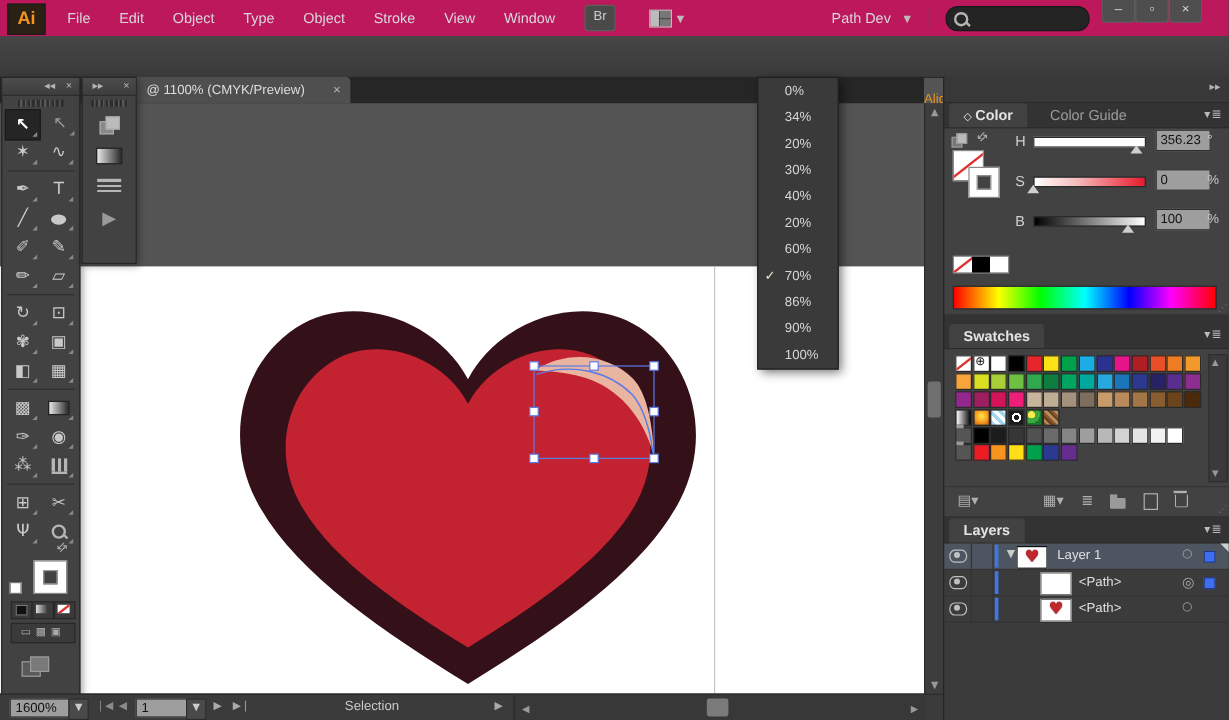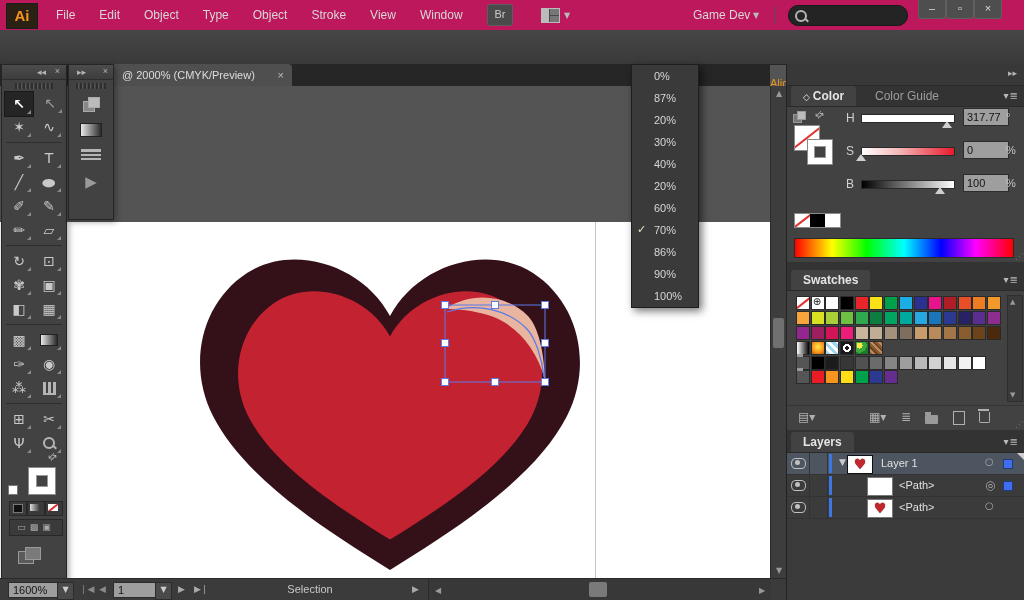--- a/index.html
+++ b/index.html
@@ -103,21 +103,21 @@
         <div class="menu-item">Stroke</div>
         <div class="menu-item">View</div>
         <div class="menu-item">Window</div>
         <div class="menu-item">Help</div>
       </div>
     <div class="abs mb-btn" style="left:487px;width:24px">Br</div>
     <div class="abs" style="left:541px;top:8px">
         <div class="appbar-grid"></div>
       </div>
     <div class="abs glyph" style="left:564px;top:11px;font-size:8px;color:#bbb">▼</div>
-    <div class="abs" style="left:693px;top:8px;color:#d8d8d8">Game Dev</div>
+    <div class="abs" style="left:693px;top:8px;color:#d8d8d8">Path Dev</div>
     <div class="abs glyph" style="left:753px;top:11px;font-size:8px;color:#bbb">▼</div>
     <div class="abs" style="left:774px;top:6px;width:1px;height:18px;background:#515151"></div>
     <div class="abs search">
       <span class="i-mag" style="position:absolute;left:6px;top:4px"></span>
     </div>
     <div class="abs winbtn" style="left:918px">–</div>
     <div class="abs winbtn" style="left:946px">▫</div>
     <div class="abs winbtn" style="left:974px">×</div>
   </div>
 
@@ -158,21 +158,21 @@
     <div class="abs cb-label cb-orange" style="left:806px">Transform</div>
     <div class="abs cb-sep" style="left:862px"></div>
     <div class="abs" style="left:870px;top:44px;width:16px;height:14px;border:1px dashed #b5b5b5"></div>
     <div class="abs glyph" style="left:903px;top:42px;font-size:13px;color:#b5b5b5">◩</div>
     <div class="abs glyph" style="left:926px;top:47px;font-size:7px;color:#bbb">▼</div>
     <div class="abs glyph" style="left:1002px;top:44px;font-size:11px;color:#bbb">▾≣</div>
   </div>
 
   <div class="abs tabbar"></div>
   <div class="abs doctab">
-    <span>@ 2000% (CMYK/Preview)</span>
+    <span>@ 1100% (CMYK/Preview)</span>
     <span style="position:absolute;right:8px;top:0;color:#bbb">×</span>
   </div>
 
   <div class="abs canvas-gray"></div>
   <div class="abs canvas-white"></div>
   <div class="abs artboard-line" style="left:595px"></div>
 
   <svg class="abs" style="left:185px;top:253px" width="410" height="317" viewBox="0 0 410 317">
     <path d="M205,63 C178,12 108,-10 62,20 C16,50 2,112 28,163 C58,222 132,272 205,317 C278,272 352,222 382,163 C408,112 394,50 348,20 C302,-10 232,12 205,63 Z" fill="#341019"></path>
     <path transform="translate(41,33) scale(0.8)" d="M205,63 C178,12 108,-10 62,20 C16,50 2,112 28,163 C58,222 132,272 205,317 C278,272 352,222 382,163 C408,112 394,50 348,20 C302,-10 232,12 205,63 Z" fill="#C32331"></path>
@@ -186,21 +186,21 @@
         <rect x="256.5" y="86.5" width="7" height="7" fill="#fff" stroke="#5B7BE8"></rect>
         <rect x="356.5" y="86.5" width="7" height="7" fill="#fff" stroke="#5B7BE8"></rect>
         <rect x="256.5" y="125.5" width="7" height="7" fill="#fff" stroke="#5B7BE8"></rect>
         <rect x="306.5" y="125.5" width="7" height="7" fill="#fff" stroke="#5B7BE8"></rect>
         <rect x="356.5" y="125.5" width="7" height="7" fill="#fff" stroke="#5B7BE8"></rect>
       </g>
   </svg>
 
   <div class="abs opmenu" id="opacity-menu">
       <div class="opitem">0%</div>
-      <div class="opitem">87%</div>
+      <div class="opitem">34%</div>
       <div class="opitem">20%</div>
       <div class="opitem">30%</div>
       <div class="opitem">40%</div>
       <div class="opitem">20%</div>
       <div class="opitem">60%</div>
       <div class="opitem">70%<span class="chk glyph">✓</span></div>
       <div class="opitem">86%</div>
       <div class="opitem">90%</div>
       <div class="opitem">100%</div>
     </div>
@@ -443,21 +443,21 @@
         </div>
         <div class="glyph" style="position:absolute;left:28px;top:2px;color:#b5b5b5;font-size:10px;transform:rotate(-45deg)">⇆</div>
         <div class="swatch-none" style="position:absolute;left:7px;top:18px;width:24px;height:24px;border:1px solid #8a8a8a"></div>
         <div style="position:absolute;left:20px;top:32px;width:24px;height:24px;background:#fff;border:1px solid #8a8a8a">
           <div style="position:absolute;left:6px;top:6px;width:10px;height:10px;background:#424242;border:1px solid #999"></div>
         </div>
 
         <div style="position:absolute;left:59px;top:4px;color:#d0d0d0">H</div>
         <div style="position:absolute;left:74px;top:7px;width:92px;height:7px;background:#fff;border:1px solid #2a2a2a"></div>
         <div class="slider-handle" style="position:absolute;left:155px;top:14px"></div>
-        <div class="cfield" style="position:absolute;left:176px;top:1px;width:38px">317.77</div>
+        <div class="cfield" style="position:absolute;left:176px;top:1px;width:38px">356.23</div>
         <div style="position:absolute;left:219px;top:4px;color:#c9c9c9;font-size:11px">°</div>
         <div style="position:absolute;left:59px;top:37px;color:#d0d0d0">S</div>
         <div style="position:absolute;left:74px;top:40px;width:92px;height:7px;background:linear-gradient(90deg,#ffffff,#f5b8b8 40%,#e81a2c);border:1px solid #2a2a2a"></div>
         <div class="slider-handle" style="position:absolute;left:69px;top:47px"></div>
         <div class="cfield" style="position:absolute;left:176px;top:34px;width:38px">0</div>
         <div style="position:absolute;left:219px;top:37px;color:#c9c9c9;font-size:11px">%</div>
         <div style="position:absolute;left:59px;top:70px;color:#d0d0d0">B</div>
         <div style="position:absolute;left:74px;top:73px;width:92px;height:7px;background:linear-gradient(90deg,#000,#fff);border:1px solid #2a2a2a"></div>
         <div class="slider-handle" style="position:absolute;left:148px;top:80px"></div>
         <div class="cfield" style="position:absolute;left:176px;top:67px;width:38px">100</div>

